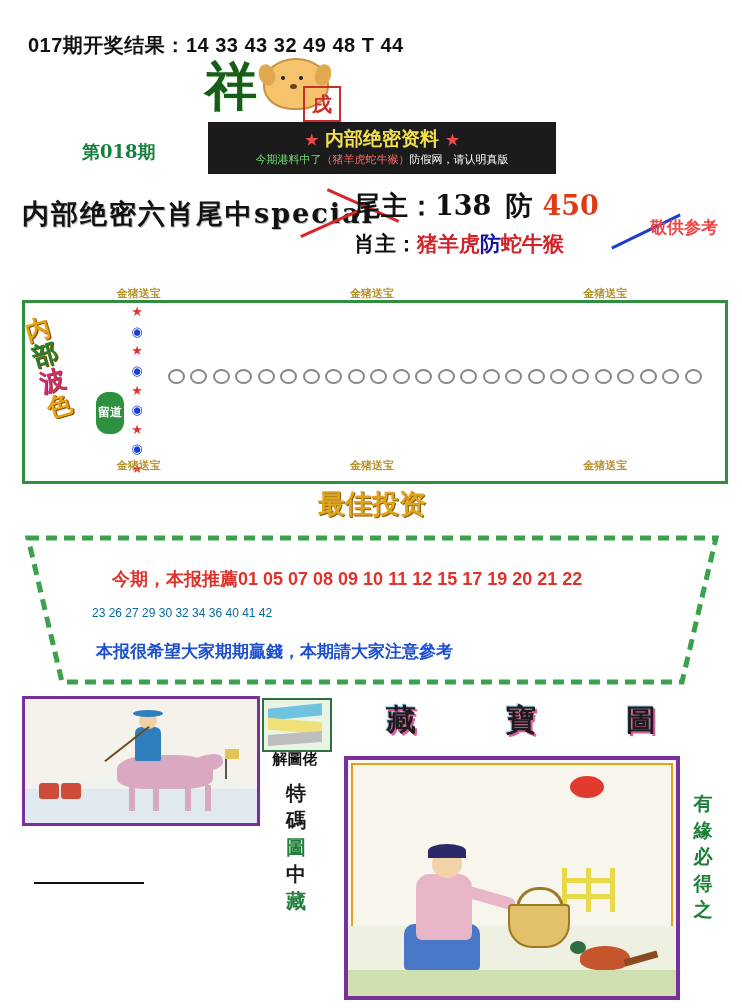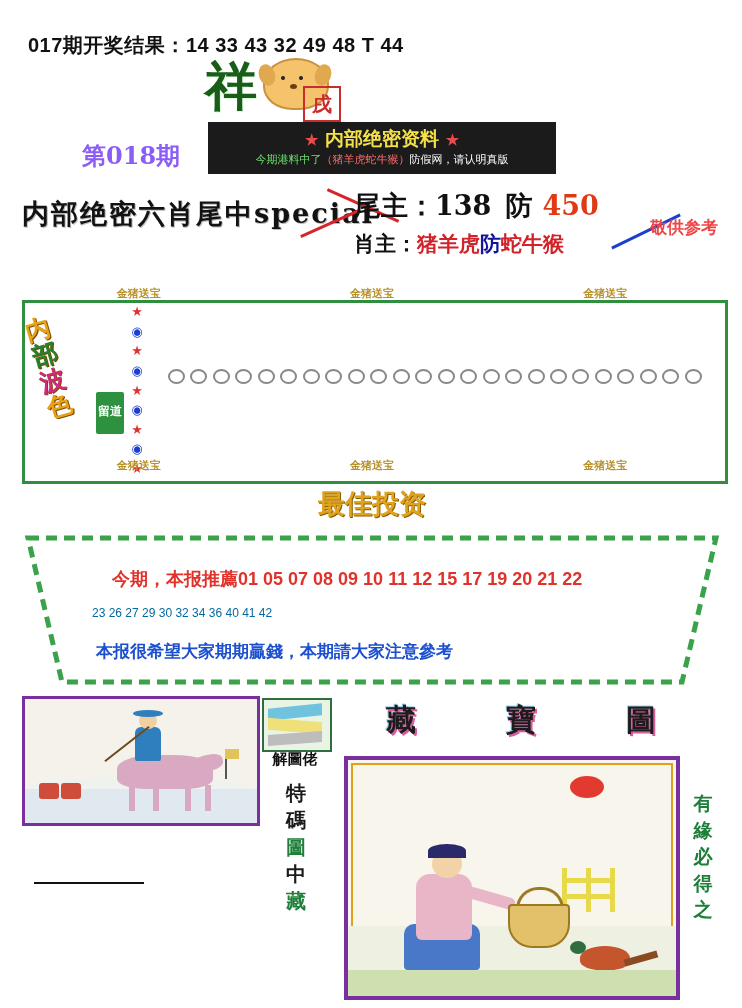--- a/index.html
+++ b/index.html
@@ -51,21 +51,21 @@
   .logo .stamp{
     position:absolute;left:98px;top:34px;width:34px;height:32px;
     border:2px solid #c92c2c;color:#c92c2c;font-size:20px;font-weight:bold;
     display:flex;align-items:center;justify-content:center;
     font-family:"DejaVu Serif",serif;
   }
 
   
   .issue-label{
     position:absolute;left:82px;top:140px;
-    font-size:24px;font-weight:bold;color:#8b5cf6;
+    font-size:18px;font-weight:bold;color:#15803d;
     font-family:"DejaVu Serif",serif;
   }
 
   
   .banner{
     position:absolute;left:208px;top:122px;width:348px;height:52px;
     background:#1b1b1b;
   }
   .banner .title{
     position:absolute;left:0;right:0;top:4px;text-align:center;
@@ -138,21 +138,21 @@
     text-shadow:1px 1px 0 #7a4a00;
     line-height:1.05;
     transform:rotate(-16deg);
   }
   .sidetext .l2{color:#2a7f2a;}
   .sidetext .l3{color:#d02a7a;}
   .seal{
     position:absolute;left:96px;top:392px;width:28px;height:42px;
     background:#2d9140;color:#fff;font-size:12px;font-weight:bold;
     display:flex;flex-direction:column;align-items:center;justify-content:center;
-    border-radius:2px;line-height:1.1;font-family:Liberation Mono, monospace;
+    border-radius:12px;line-height:1.1;
   }
   .dotrow{
     position:absolute;left:168px;top:368px;width:534px;height:16px;
     display:flex;justify-content:space-between;align-items:center;
   }
   .dotrow i{width:13px;height:11px;border:2px solid #888;border-radius:50%;display:block;}
   .centerline{
     position:absolute;left:152px;top:400px;width:560px;height:52px;
     font-size:34px;font-weight:bold;white-space:nowrap;
     font-family:"DejaVu Serif",serif;

